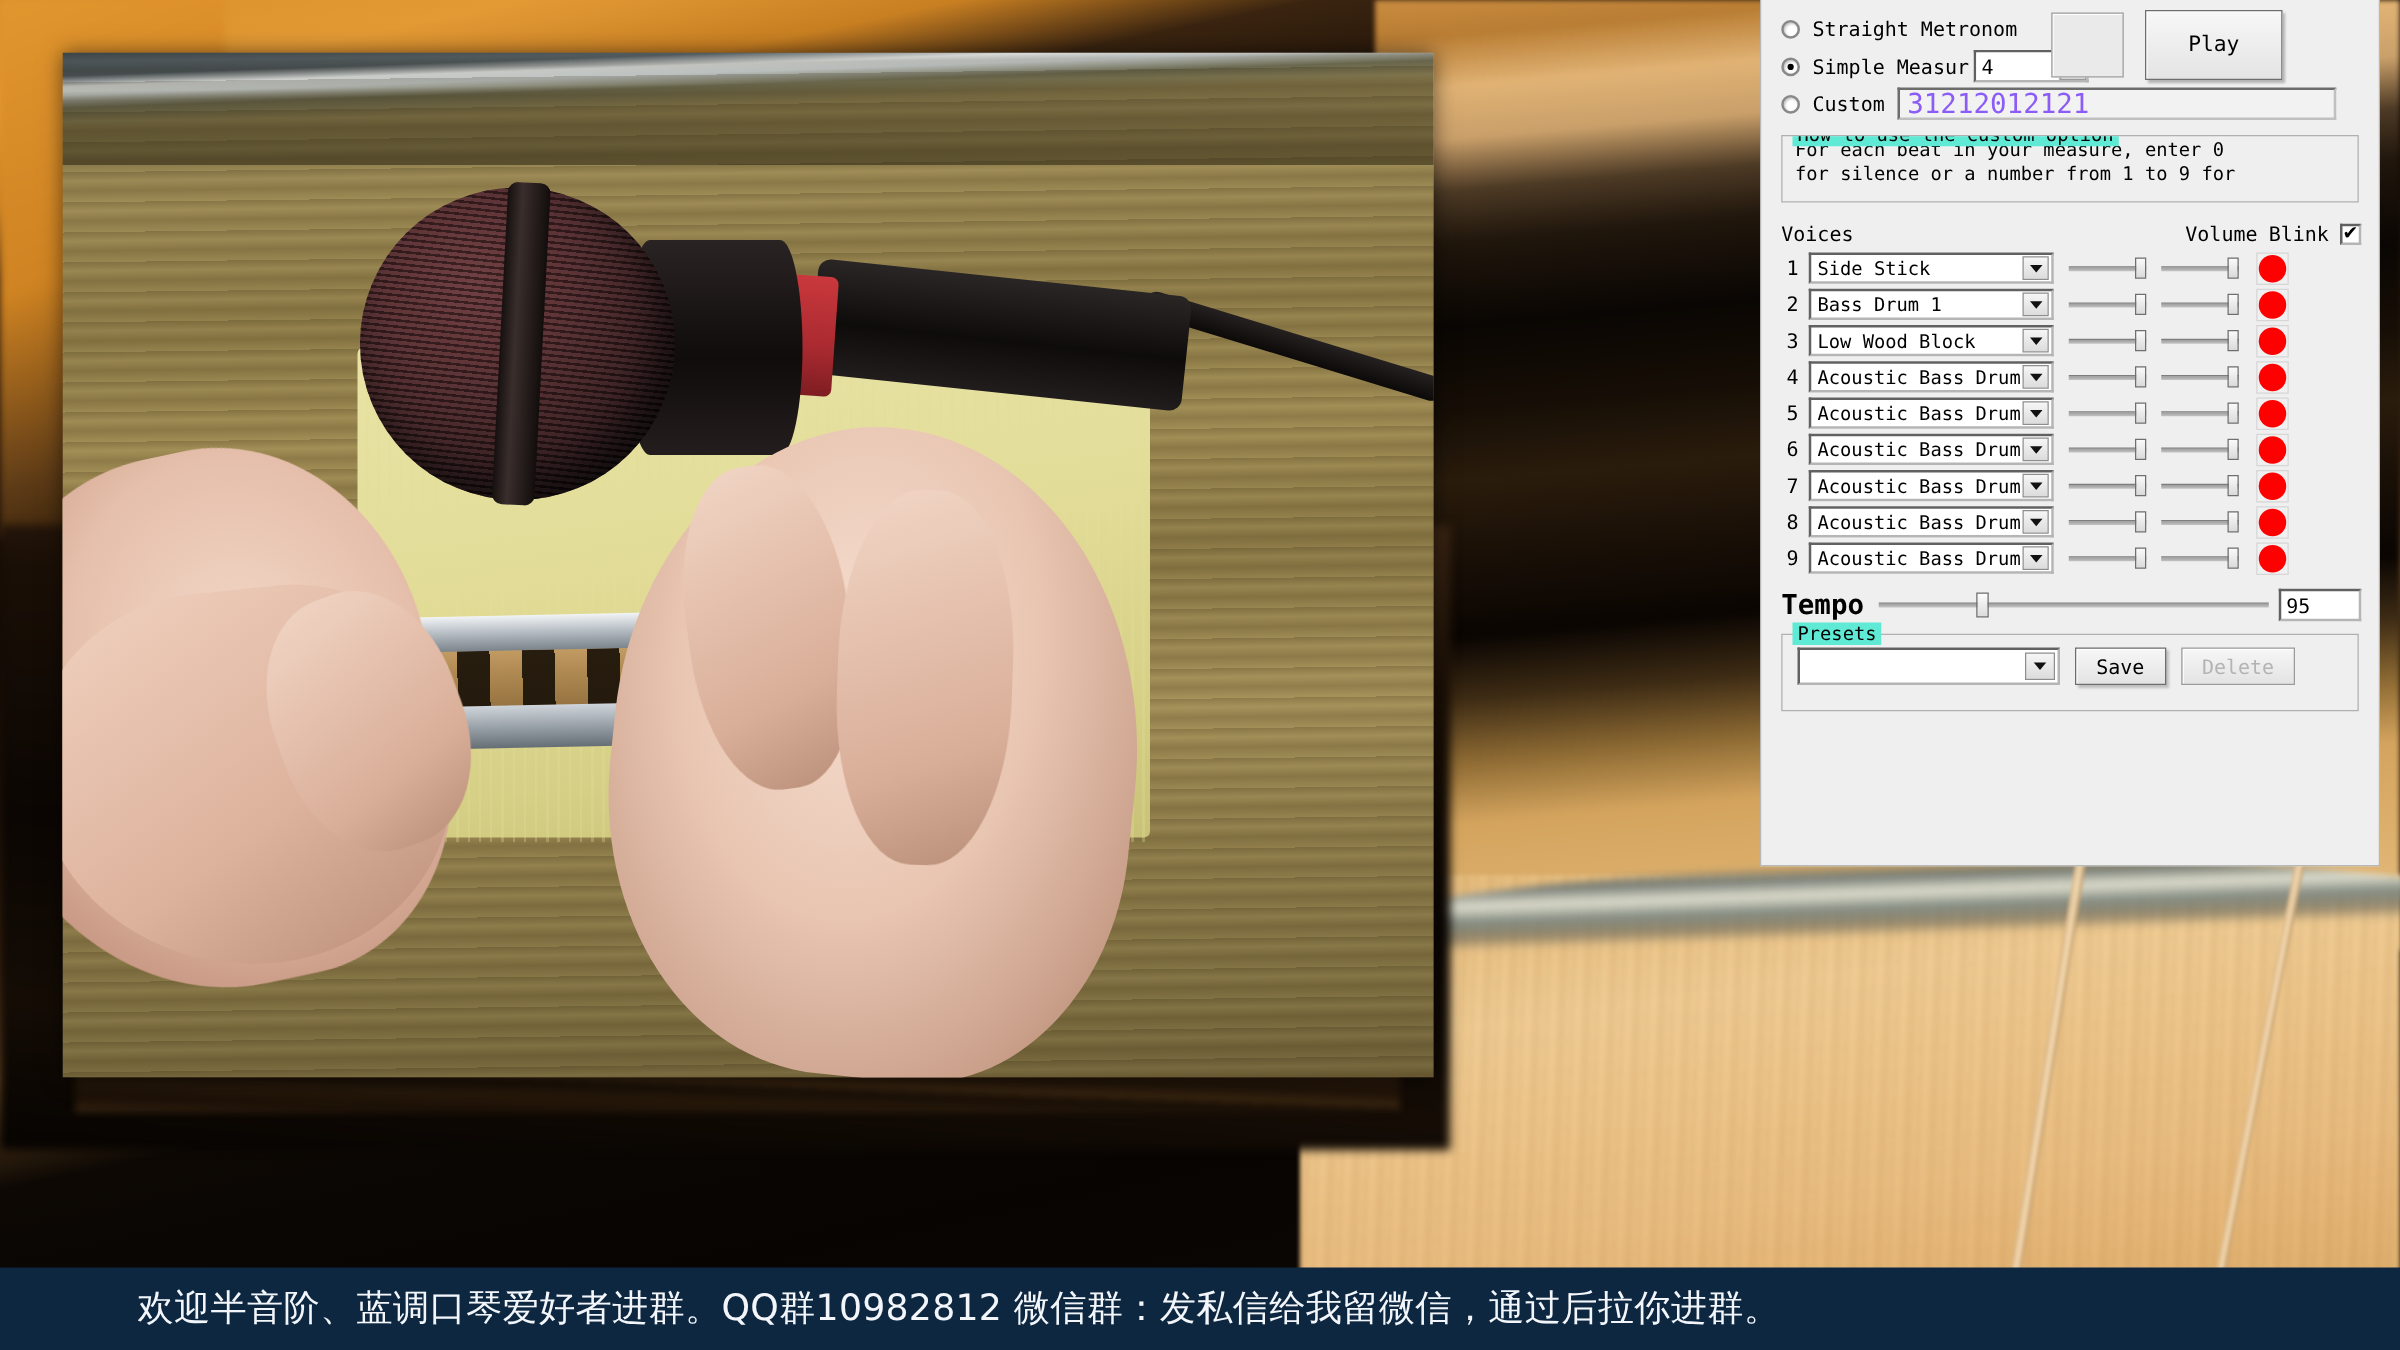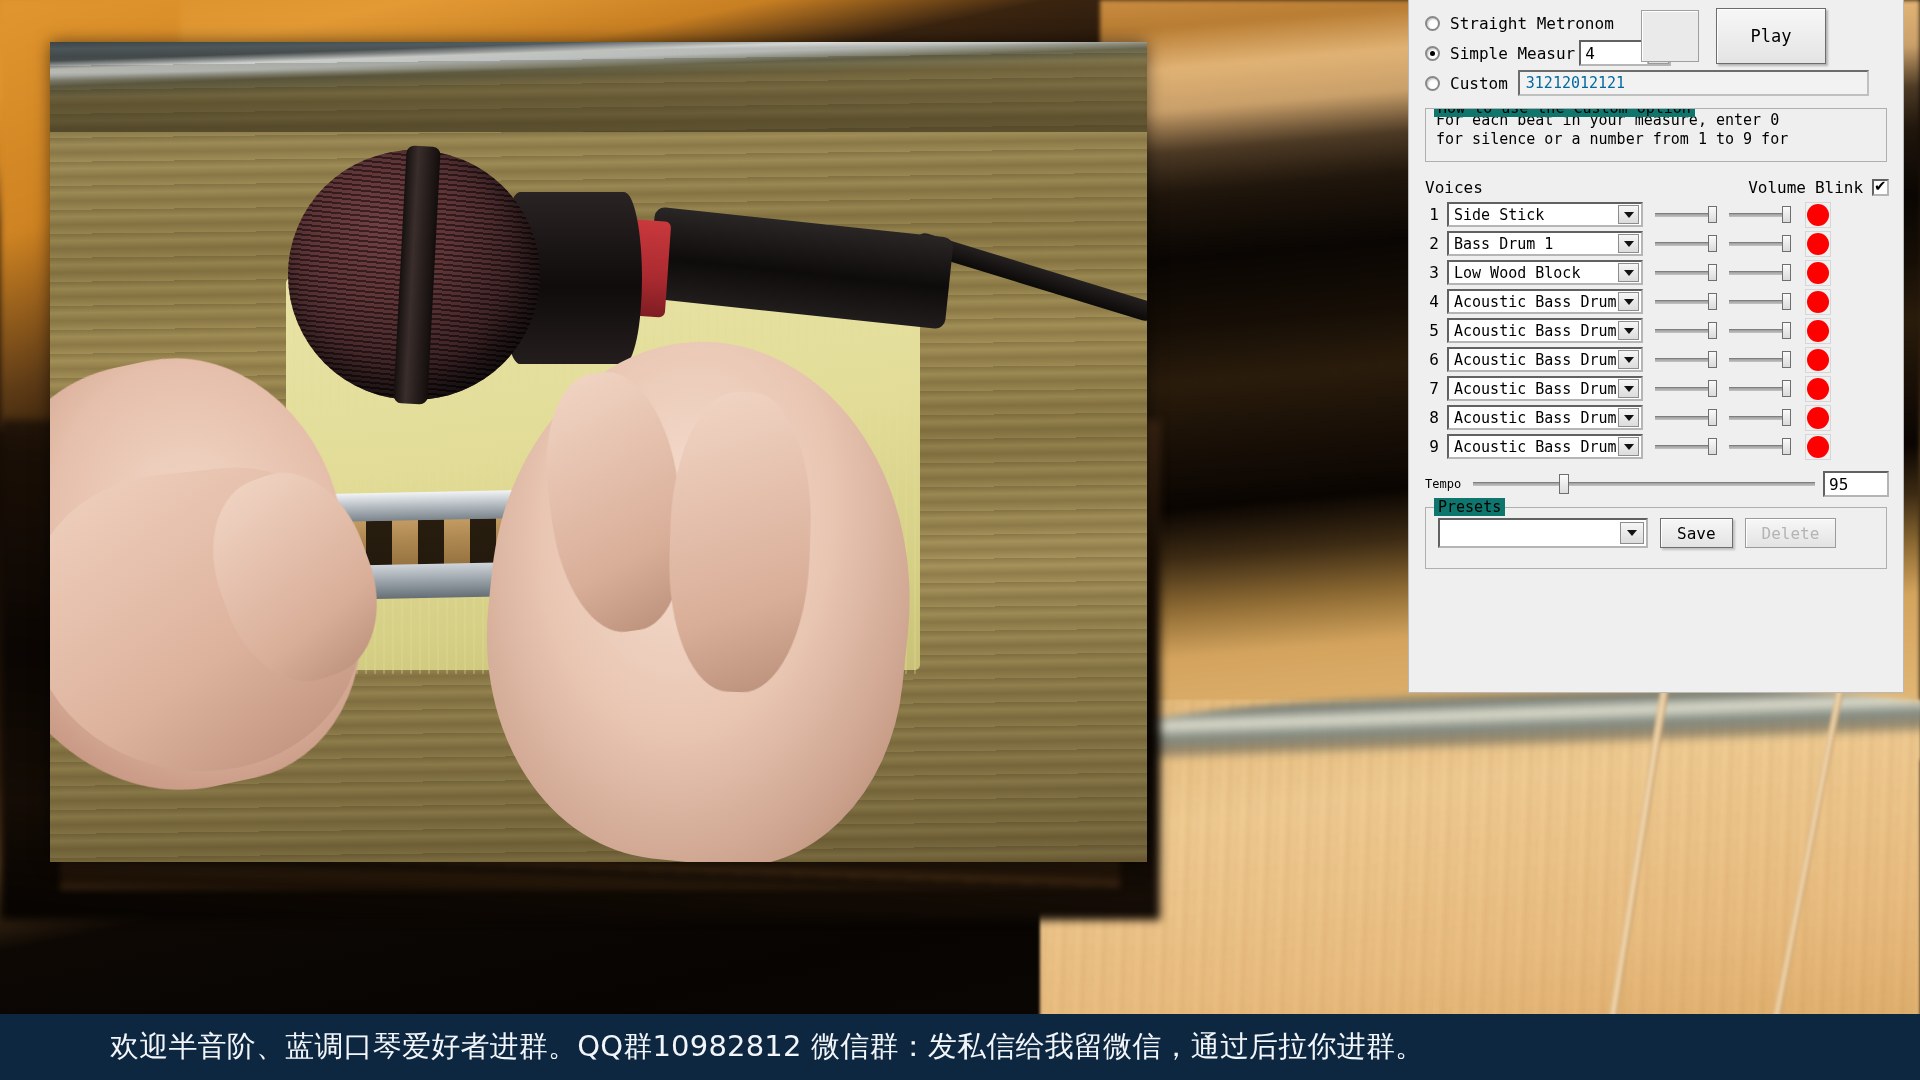--- a/index.html
+++ b/index.html
@@ -260,21 +260,21 @@
   }
   .spin-btns { width: 22px; display: flex; flex-direction: column;
     border-left: 1px solid #bdbdbd; }
   .spin-btn { flex: 1; background: linear-gradient(#f6f6f6,#dedede);
     border: 1px solid #9a9a9a; display: flex; align-items: center; justify-content: center;
     font-size: 7px; line-height: 1; color: #333; }
 
   .custom-input {
     flex: 1; height: 26px; margin-left: 10px; margin-right: 10px;
     border: 2px inset #c0c0c0; background: #f2f2f2;
-    color: #0369a1; font-family: inherit; font-size: 15px;
+    color: #8b5cf6; font-family: inherit; font-size: 22px;
     padding-left: 6px; outline: none;
   }
 
   #blink-indicator {
     position: absolute; left: 232px; top: 10px;
     width: 58px; height: 52px;
     background: #eaeaea; border: 1px solid #9f9f9f;
     box-shadow: inset 1px 1px 0 #fff;
   }
   #play-button {
@@ -286,21 +286,21 @@
     display: flex; align-items: center; justify-content: center;
     font-size: 17px;
   }
 
   .groupbox {
     position: relative; margin: 10px 16px 0 16px;
     border: 1px solid #b0b0b0; padding: 8px 10px 6px 10px;
   }
   .groupbox > .gb-title {
     position: absolute; top: -10px; left: 8px;
-    background: #0f766e; padding: 0 4px; font-size: 15px;
+    background: #5eead4; padding: 0 4px; font-size: 15px;
   }
   #howto-box { height: 54px; overflow: hidden; padding-top: 2px; }
   .howto-line { font-size: 15px; line-height: 19px; white-space: nowrap; }
 
   #voices-header {
     display: flex; align-items: center; margin-top: 14px; height: 22px;
     padding: 0 14px 0 16px;
   }
   .vh-voices { flex: 1; padding-right: 46px; }
   .vh-volume { width: 92px; text-align: right; }
@@ -351,21 +351,21 @@
   }
   .v-dot span {
     width: 22px; height: 22px; border-radius: 50%;
     display: block;
   }
 
   #tempo-row {
     display: flex; align-items: center; height: 30px;
     margin-top: 8px; padding: 0 14px 0 16px;
   }
-  #tempo-label { font-size: 12px; }
+  #tempo-label { font-size: 22px; font-weight: bold; }
   #tempo-slider { position: relative; flex: 1; height: 24px; margin: 0 8px 0 12px; }
   #tempo-slider .track {
     position: absolute; left: 0; right: 0; top: 10px; height: 4px;
     background: linear-gradient(#9d9d9d,#c6c6c6);
     border-top: 1px solid #808080;
   }
   #tempo-slider .thumb {
     position: absolute; top: 2px; width: 10px; height: 20px;
     background: linear-gradient(#fcfcfc,#dcdcdc);
     border: 1px solid #6f6f6f;

